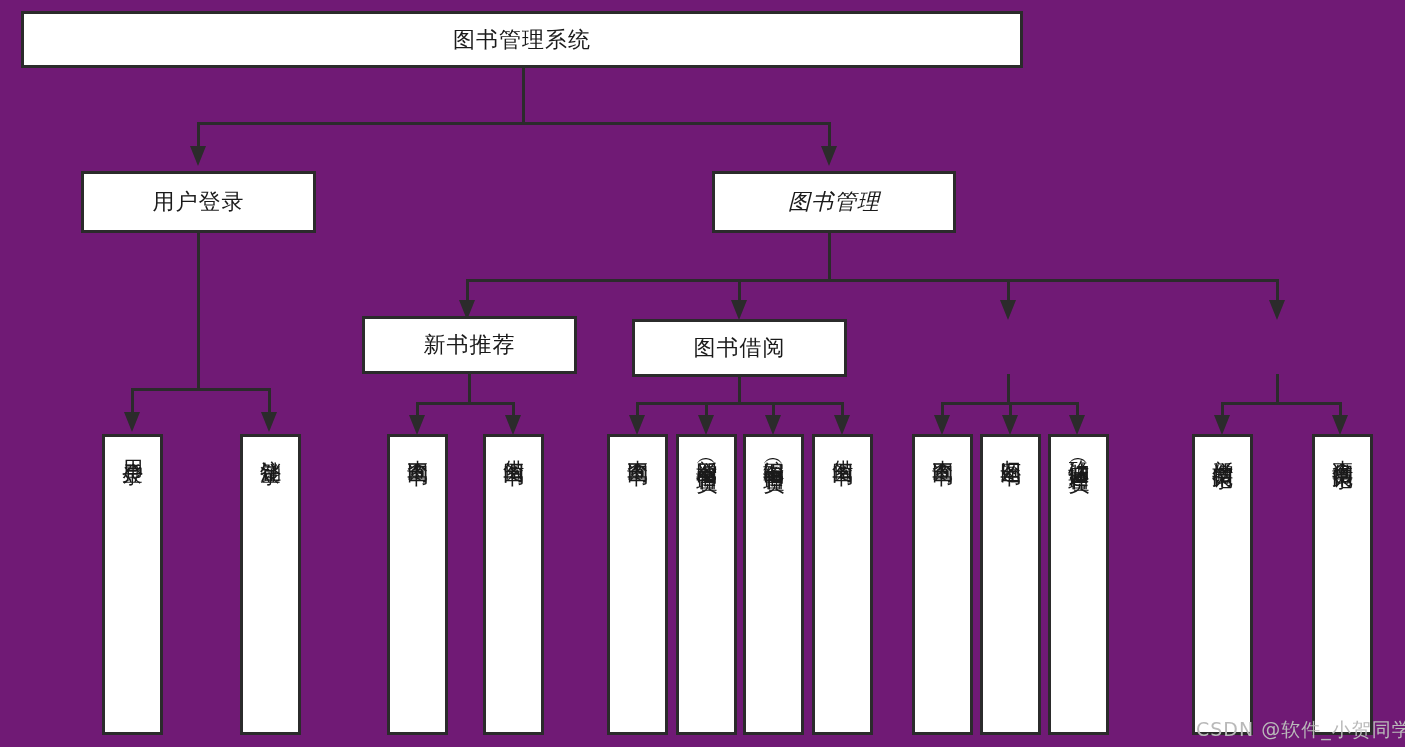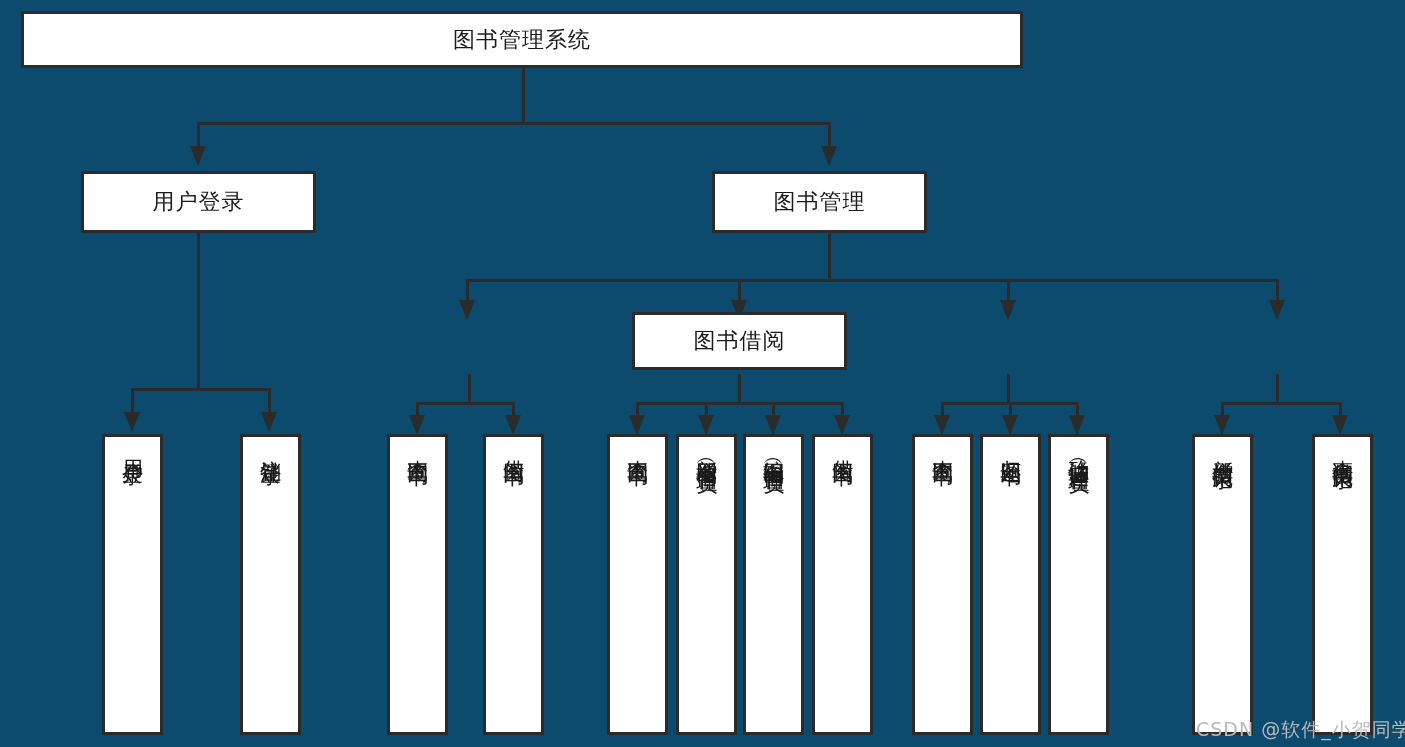--- a/index.html
+++ b/index.html
@@ -7,21 +7,21 @@
     padding: 0;
     background: #ffffff;
   }
   body {
     font-family: "DejaVu Sans", "Liberation Sans", sans-serif;
   }
   #canvas {
     position: relative;
     width: 1405px;
     height: 747px;
-    background: #0c4a6e;
+    background: #701a75;
     overflow: hidden;
   }
 
   
   .node {
     position: absolute;
     box-sizing: border-box;
     background: #ffffff;
     border: 3px solid #2b2b2b;
     display: flex;
@@ -95,21 +95,21 @@
   <div class="line hline" style="left:197px; top:122px; width:634px; height:3px;"></div>
   <div class="line vline" style="left:197px; top:122px; width:3px; height:27px;"></div>
   <div class="arrow" style="left:190px; top:146px;"></div>
   <div class="line vline" style="left:828px; top:122px; width:3px; height:27px;"></div>
   <div class="arrow" style="left:821px; top:146px;"></div>
 
   <div class="node" style="left:81px; top:171px; width:235px; height:62px;">
     <span class="label">用户登录</span>
   </div>
 
-  <div class="node" style="left:712px; top:171px; width:215px; height:62px;">
+  <div class="node" style="left:712px; top:171px; width:244px; height:62px;font-style:italic;">
     <span class="label">图书管理</span>
   </div>
 
   <div class="line vline" style="left:197px; top:233px; width:3px; height:157px;"></div>
   <div class="line hline" style="left:131px; top:388px; width:140px; height:3px;"></div>
   <div class="line vline" style="left:131px; top:388px; width:3px; height:27px;"></div>
   <div class="arrow" style="left:124px; top:412px;"></div>
   <div class="line vline" style="left:268px; top:388px; width:3px; height:27px;"></div>
   <div class="arrow" style="left:261px; top:412px;"></div>
 
@@ -117,21 +117,24 @@
   <div class="line hline" style="left:466px; top:279px; width:813px; height:3px;"></div>
   <div class="line vline" style="left:466px; top:279px; width:3px; height:25px;"></div>
   <div class="arrow" style="left:459px; top:300px;"></div>
   <div class="line vline" style="left:738px; top:279px; width:3px; height:25px;"></div>
   <div class="arrow" style="left:731px; top:300px;"></div>
   <div class="line vline" style="left:1007px; top:279px; width:3px; height:25px;"></div>
   <div class="arrow" style="left:1000px; top:300px;"></div>
   <div class="line vline" style="left:1276px; top:279px; width:3px; height:25px;"></div>
   <div class="arrow" style="left:1269px; top:300px;"></div>
 
-  <div class="node" style="left:632px; top:312px; width:215px; height:58px;">
+  <div class="node" style="left:362px; top:316px; width:215px; height:58px;">
+    <span class="label">新书推荐</span>
+  </div>
+  <div class="node" style="left:632px; top:319px; width:215px; height:58px;">
     <span class="label">图书借阅</span>
   </div>
 
   <div class="line vline" style="left:468px; top:374px; width:3px; height:30px;"></div>
   <div class="line hline" style="left:416px; top:402px; width:99px; height:3px;"></div>
   <div class="line vline" style="left:416px; top:402px; width:3px; height:17px;"></div>
   <div class="arrow" style="left:409px; top:415px;"></div>
   <div class="line vline" style="left:512px; top:402px; width:3px; height:17px;"></div>
   <div class="arrow" style="left:505px; top:415px;"></div>
 

